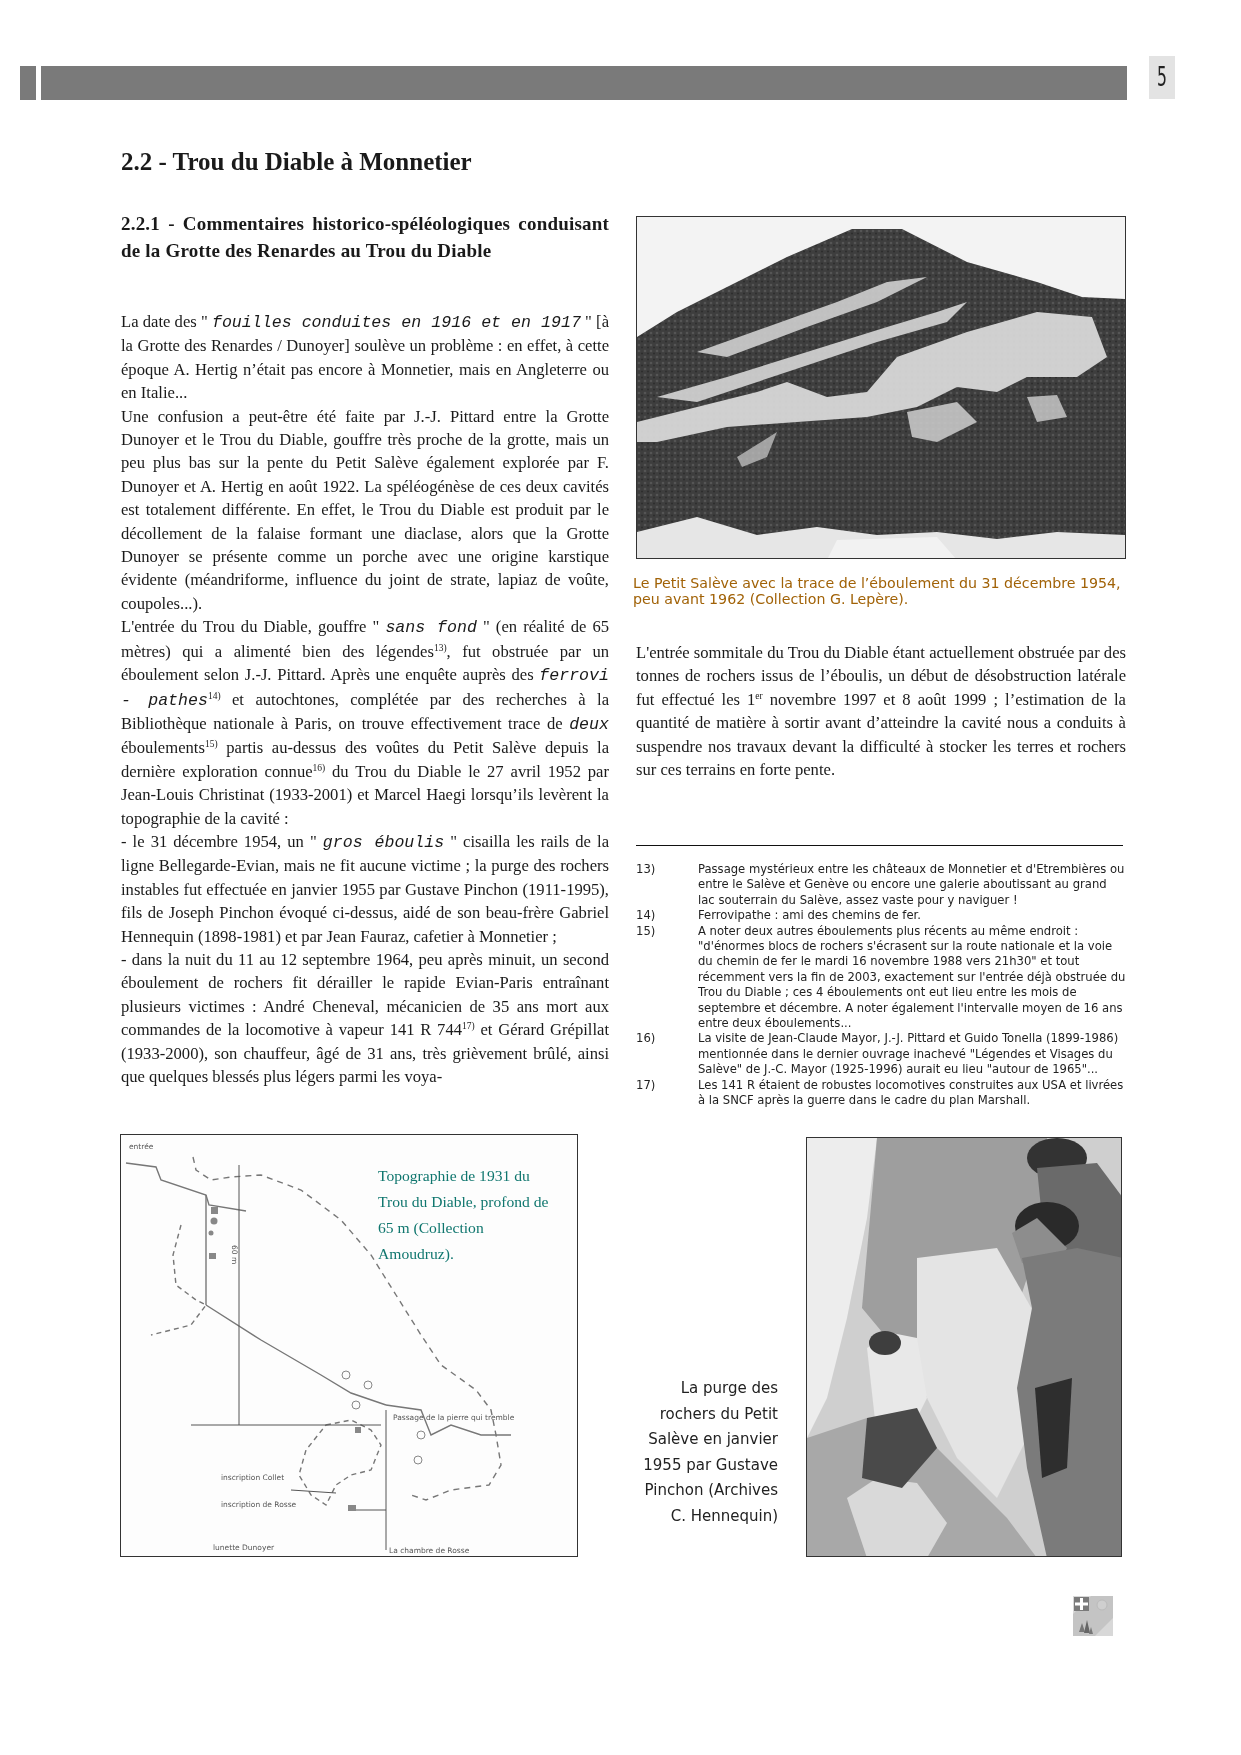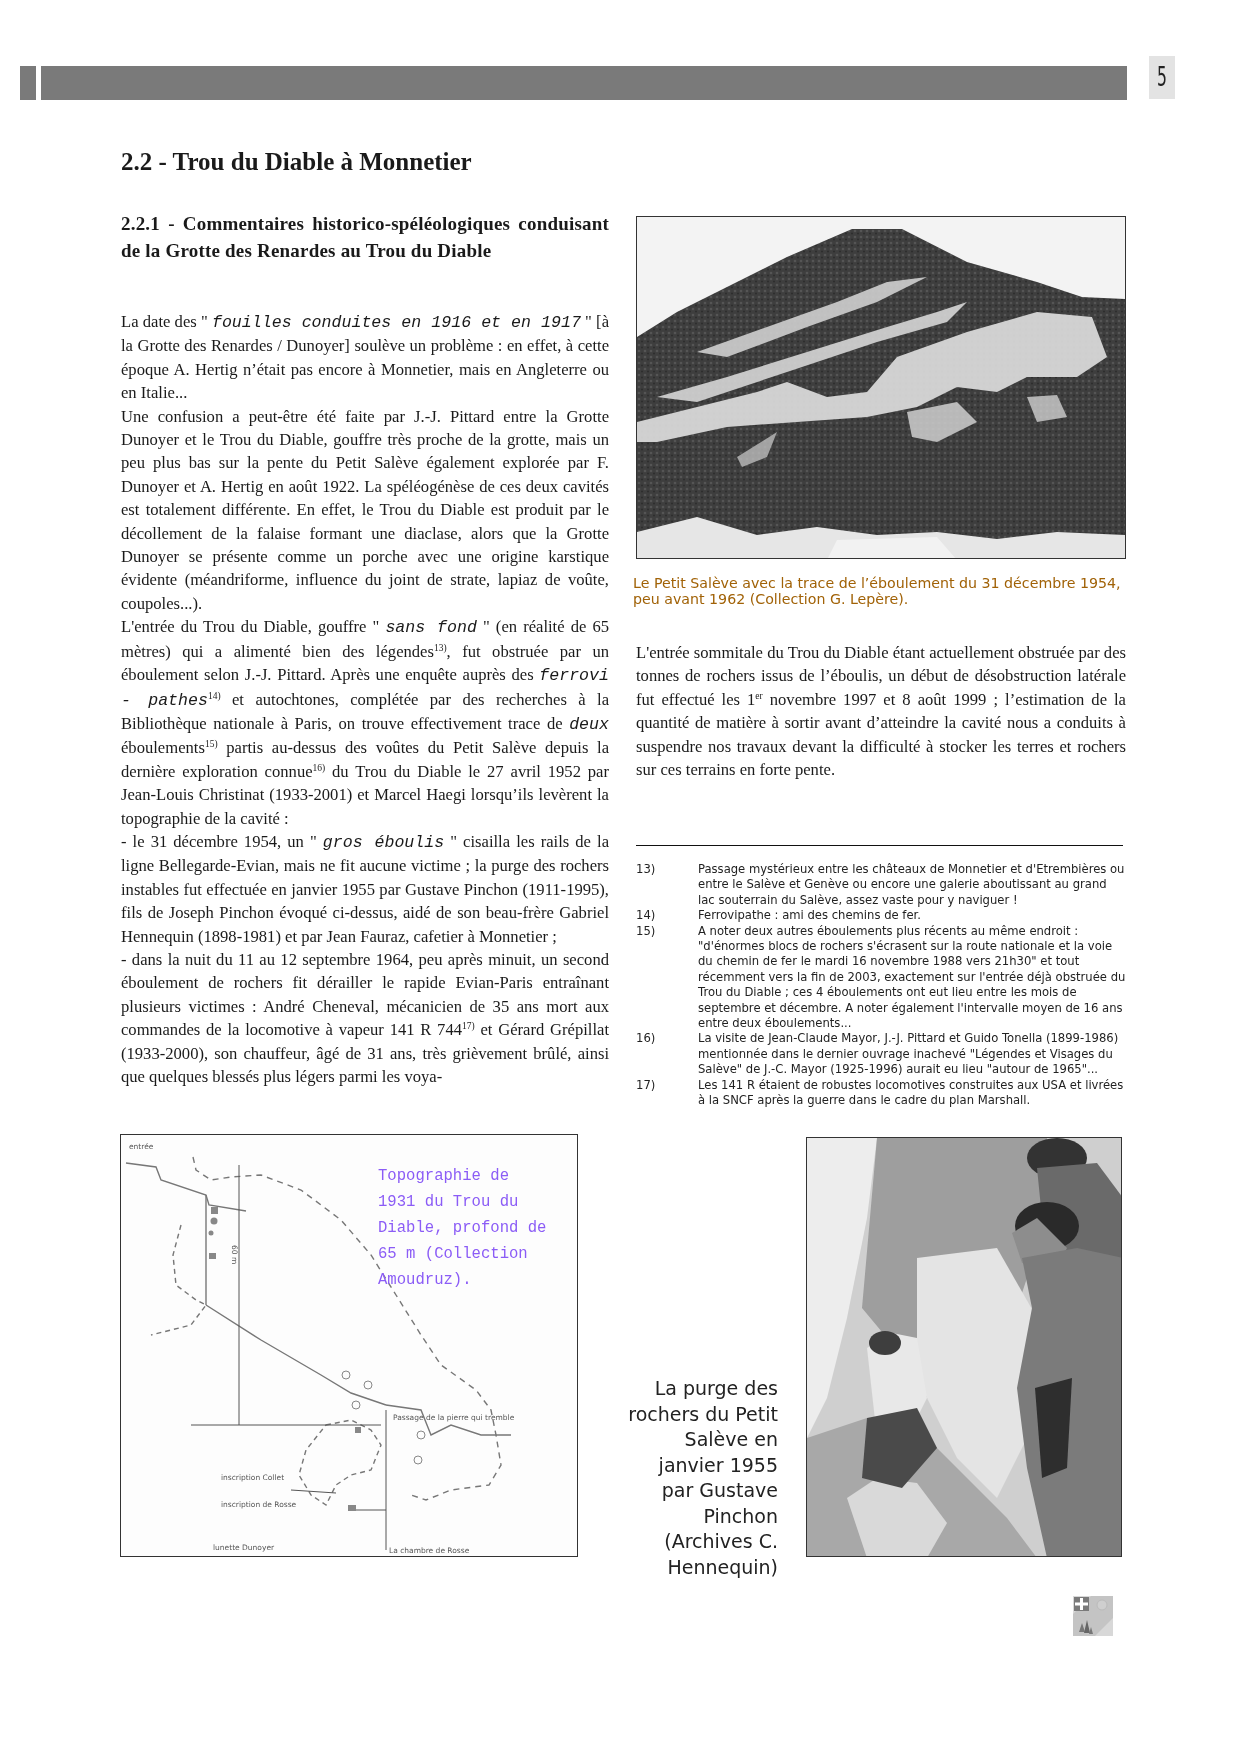--- a/index.html
+++ b/index.html
@@ -21,24 +21,24 @@
 
   .photo-mountain { position: absolute; left: 636px; top: 216px; width: 490px; height: 343px; border: 1px solid #333; box-sizing: border-box; overflow: hidden; background: #f2f2f2; }
   .cap-mountain { position: absolute; left: 633px; top: 576px; width: 500px; font-family: "DejaVu Sans", sans-serif; font-size: 14.2px; line-height: 15.5px; color: #a16207; }
 
   .fn-rule { position: absolute; left: 636px; top: 845px; width: 487px; height: 0; border-top: 1.3px solid #111; }
   .footnotes { position: absolute; left: 636px; top: 862px; width: 490px; font-family: "DejaVu Sans", sans-serif; font-size: 11.6px; line-height: 15.4px; color: #222; }
   .fn { display: flex; }
   .fn-num { flex: 0 0 auto; width: 22px; white-space: nowrap; }
   .fn-text { flex: 1 1 auto; margin-left: 40px; }
   .topo-full { position: absolute; left: 120px; top: 1134px; width: 458px; height: 423px; border: 1.2px solid #333; box-sizing: border-box; background: #fdfdfd; overflow: hidden; }
-  .cap-topo { position: absolute; left: 378px; top: 1163px; width: 175px; font-family: Liberation Mono, monospace; font-size: 15.6px; line-height: 26px; color: #8b5cf6; }
+  .cap-topo { position: absolute; left: 378px; top: 1163px; width: 175px; font-family: Liberation Serif, serif; font-size: 15.6px; line-height: 26px; color: #0f766e; }
 
   .photo-purge { position: absolute; left: 806px; top: 1137px; width: 316px; height: 420px; border: 1px solid #333; box-sizing: border-box; overflow: hidden; background: #ddd; }
-  .cap-purge { position: absolute; left: 628px; top: 1376px; width: 150px; text-align: right; font-family: "DejaVu Sans", sans-serif; font-size: 19px; line-height: 25.5px; color: #222; }
+  .cap-purge { position: absolute; left: 628px; top: 1376px; width: 150px; text-align: right; font-family: "DejaVu Sans", sans-serif; font-size: 15px; line-height: 25.5px; color: #222; }
 
   .logo { position: absolute; left: 1073px; top: 1596px; width: 40px; height: 43px; }
 </style>
 </head>
 <body>
 
 <div class="hdr-left"></div>
 <div class="hdr-bar"></div>
 <div class="page-num-box">
   <div class="page-num">5</div>

